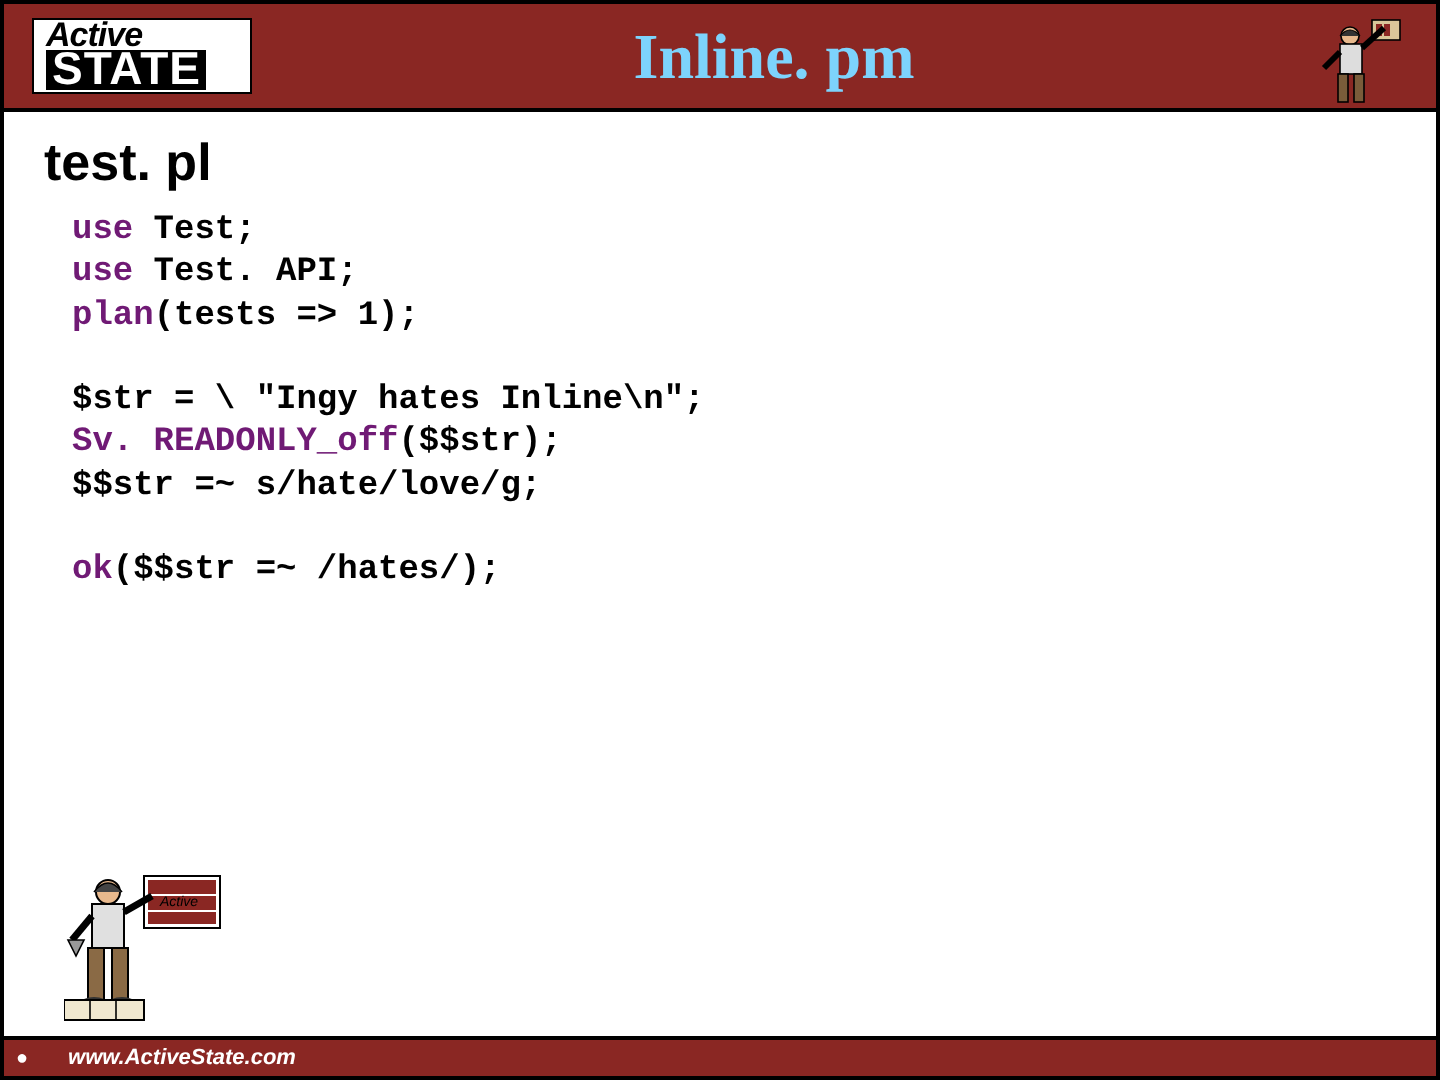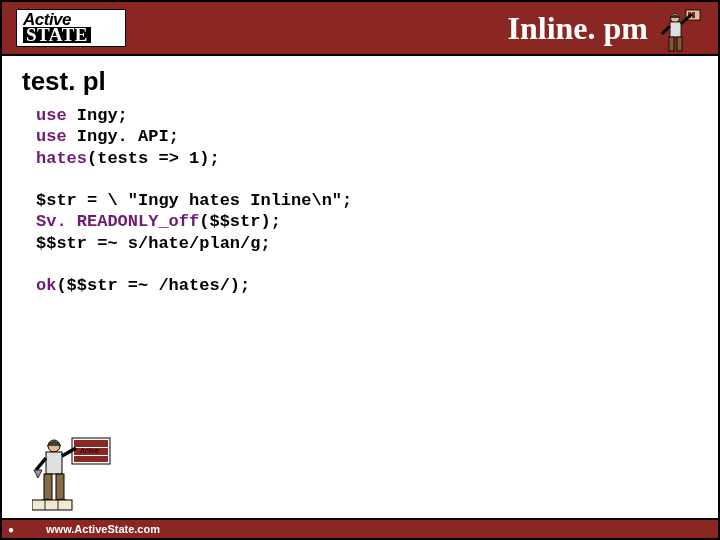--- a/index.html
+++ b/index.html
@@ -34,37 +34,37 @@
   }
   .logo-active {
     font-family: Arial, sans-serif;
     font-weight: 900;
     font-style: italic;
     font-size: 17px;
     color: #000;
     letter-spacing: -0.5px;
   }
   .logo-state {
-    font-family: Liberation Serif, serif;
+    font-family: Liberation Sans, sans-serif;
     font-weight: 900;
-    font-size: 19px;
+    font-size: 23px;
     color: #fff;
     background: #000;
     padding: 0 3px;
     display: inline-block;
     width: fit-content;
     letter-spacing: 0.5px;
   }
   .title {
     flex: 1;
-    text-align: right;
+    text-align: center;
     font-family: "Times New Roman", Times, serif;
     font-weight: bold;
     font-size: 32px;
-    color: #ffffff;
+    color: #7dd3fc;
     padding-right: 70px;
   }
   .header-figure {
     position: absolute;
     right: 10px;
     top: 2px;
     width: 52px;
     height: 50px;
   }
   .subtitle {
@@ -92,22 +92,23 @@
     height: 20px;
     background: #8a2723;
     border-top: 2px solid #000;
     display: flex;
     align-items: center;
   }
   .footer-url {
     color: #fff;
     font-family: Arial, sans-serif;
     font-weight: bold;
+    font-style: italic;
     font-size: 11px;
-    margin-left: 32px;
+    margin-left: 20px;
   }
   .footer-bullet {
     color: #fff;
     font-size: 10px;
     margin-left: 6px;
   }
   .bottom-figure {
     position: absolute;
     left: 30px;
     bottom: 22px;
@@ -133,27 +134,27 @@
     <rect x="14" y="18" width="11" height="15" fill="#ddd" stroke="#000" stroke-width="0.8"></rect>
     <rect x="13" y="33" width="5" height="14" fill="#7a5c3a" stroke="#000" stroke-width="0.8"></rect>
     <rect x="21" y="33" width="5" height="14" fill="#7a5c3a" stroke="#000" stroke-width="0.8"></rect>
     <line x1="25" y1="20" x2="36" y2="10" stroke="#000" stroke-width="3"></line>
     <line x1="14" y1="22" x2="6" y2="30" stroke="#000" stroke-width="3"></line>
   </svg>
 </div>
 
 <div class="subtitle">test. pl</div>
 
-<div class="code"><span class="kw">use</span><span> Ingy;</span>
-<span class="kw">use</span><span> Ingy. API;</span>
-<span class="kw">hates</span><span>(tests =&gt; 1);</span>
+<div class="code"><span class="kw">use</span><span> Test;</span>
+<span class="kw">use</span><span> Test. API;</span>
+<span class="kw">plan</span><span>(tests =&gt; 1);</span>
 <span></span>
 <span>$str = \ "Ingy hates Inline\n";</span>
 <span class="kw">Sv. READONLY_off</span><span>($$str);</span>
-<span>$$str =~ s/hate/plan/g;</span>
+<span>$$str =~ s/hate/love/g;</span>
 <span></span>
 <span class="kw">ok</span><span>($$str =~ /hates/);</span></div>
 
 <svg class="bottom-figure" viewBox="0 0 86 88">
   <rect x="40" y="10" width="38" height="26" fill="#fff" stroke="#000" stroke-width="1"></rect>
   <rect x="42" y="12" width="34" height="7" fill="#8a2723"></rect>
   <rect x="42" y="20" width="34" height="7" fill="#8a2723"></rect>
   <rect x="42" y="28" width="34" height="6" fill="#8a2723"></rect>
   <text x="48" y="25" font-family="Arial" font-size="7" font-style="italic" fill="#000">Active</text>
   <circle cx="22" cy="18" r="6" fill="#e8b98d" stroke="#000" stroke-width="1"></circle>

